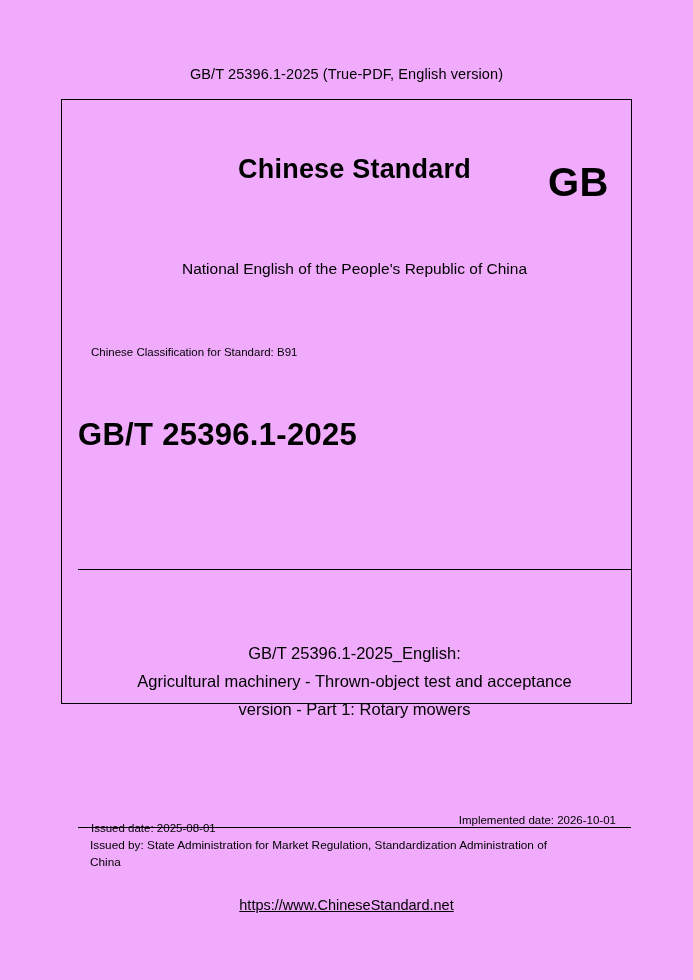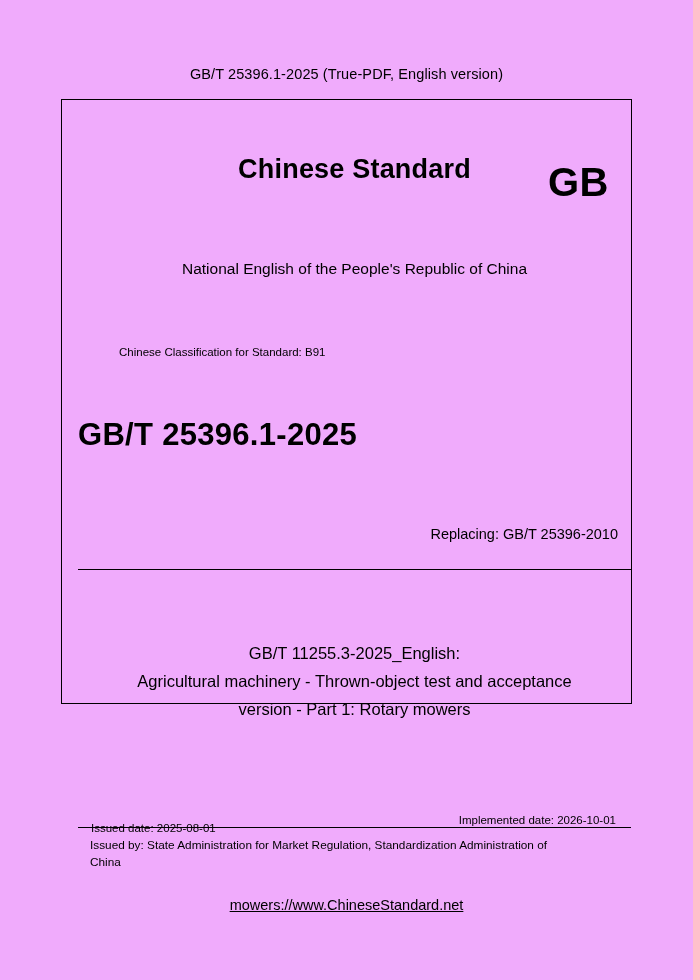--- a/index.html
+++ b/index.html
@@ -74,21 +74,20 @@
     width: 100%;
     text-align: center;
     font-size: 15.5px;
     line-height: 29px;
   }
   .classification {
     position: absolute;
     top: 246px;
     left: 13px;
     font-size: 11.5px;
-    margin-left: 28px;
   }
   .std-number {
     position: absolute;
     top: 317px;
     left: 0;
     width: 100%;
     text-align: left;
     font-size: 31px;
     font-weight: bold;
     letter-spacing: 0.3px;
@@ -168,39 +167,38 @@
   <div class="frame">
 
     <div class="sec-top">
       <div class="chinese-standard">Chinese Standard</div>
       <div class="gb-logo">GB</div>
       <div class="national-standard">
         <div>National English of the People's Republic of China</div>
       </div>
       <div class="classification">Chinese Classification for Standard: B91</div>
       <div class="std-number">GB/T 25396.1-2025</div>
-      <div class="replacing">Replacing: GB/T 25396-2010</div>
     </div>
 
     <div class="sec-mid">
       <div class="eng-title">
-        <div>GB/T 11255.3-2025_English:</div>
+        <div>GB/T 25396.1-2025_English:</div>
         <div>Agricultural machinery - Thrown-object test and acceptance</div>
         <div>version - Part 1: Rotary mowers</div>
       </div>
       <div class="dates">
         <span class="issued">Issued date: 2025-08-01</span>
         <span class="implemented">Implemented date: 2026-10-01</span>
       </div>
     </div>
 
     <div class="sec-bottom">
       <div class="issued-by">
         <div>Issued by: State Administration for Market Regulation, Standardization Administration of</div>
         <div>China</div>
       </div>
     </div>
 
   </div>
 
-  <div class="footer-url">mowers://www.ChineseStandard.net</div>
+  <div class="footer-url">https://www.ChineseStandard.net</div>
 
 </div>
 
 </body></html>

